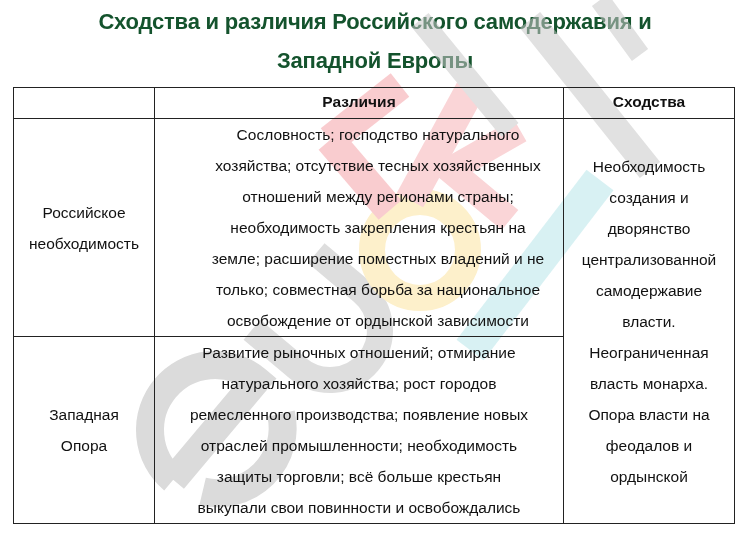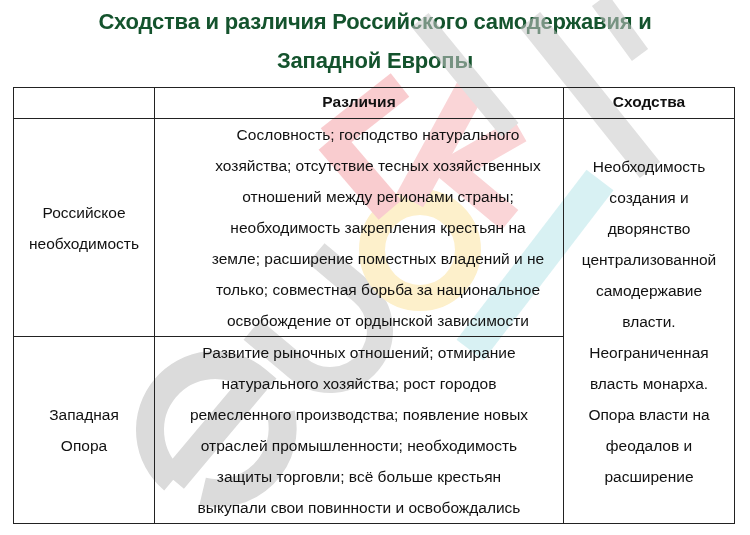--- a/index.html
+++ b/index.html
@@ -139,21 +139,21 @@
         <span class="line">Необходимость</span>
         <span class="line">создания и</span>
         <span class="line">дворянство</span>
         <span class="line">централизованной</span>
         <span class="line">самодержавие</span>
         <span class="line">власти.</span>
         <span class="line">Неограниченная</span>
         <span class="line">власть монарха.</span>
         <span class="line">Опора власти на</span>
         <span class="line">феодалов и</span>
-        <span class="line">расширение</span>
+        <span class="line">ордынской</span>
       </td>
     </tr>
     <tr class="row-eu">
       <td>
         <span class="line">Западная</span>
         <span class="line">Опора</span>
       </td>
       <td class="diff">
         <span class="line">Развитие рыночных отношений; отмирание</span>
         <span class="line">натурального хозяйства; рост городов</span>

